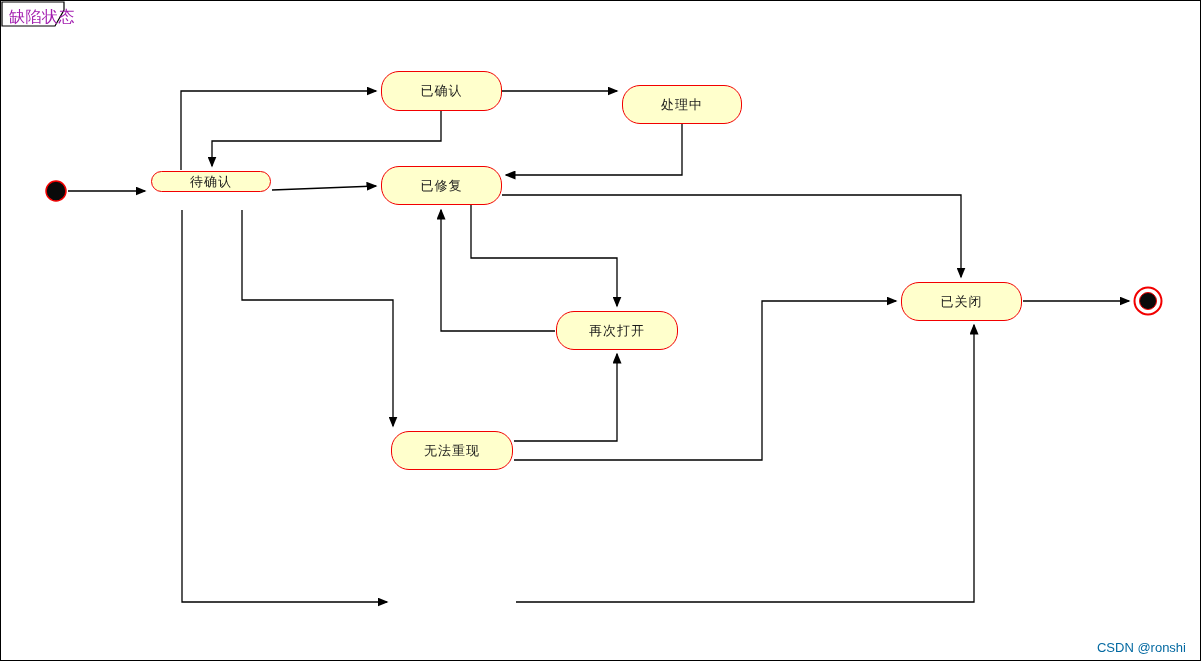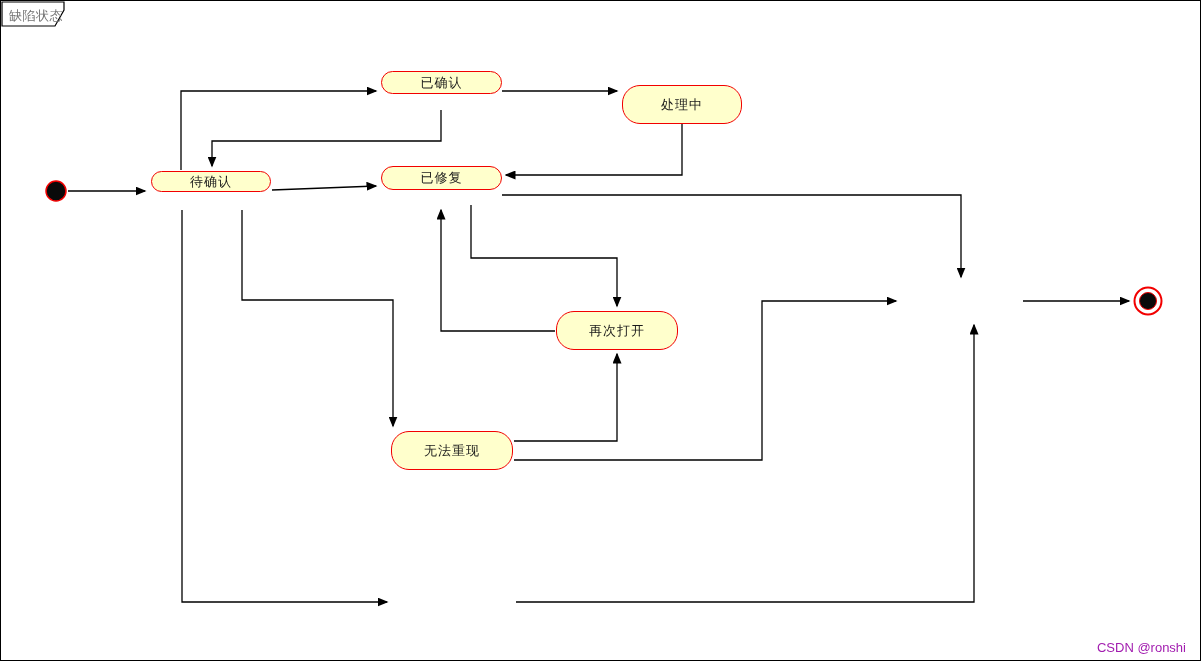--- a/index.html
+++ b/index.html
@@ -19,26 +19,26 @@
     background:#FFFFCC;
     border:1.5px solid #f20000;
     border-radius:18px;
     display:flex;align-items:center;justify-content:center;
     font-size:13px;color:#1a1a1a;
     letter-spacing:1px;
   }
   
   #tab-label{
     position:absolute;left:8px;top:6px;
-    font-size:13px;color:#737373;z-index:3;
+    font-size:16px;color:#a21caf;z-index:3;
     letter-spacing:0.5px;
   }
   #watermark{
     position:absolute;right:14px;bottom:5px;
-    font-size:13px;color:#a21caf;
+    font-size:13px;color:#0369a1;
   }
 </style>
 </head>
 <body>
 
 <div id="canvas">
 
   <svg id="wires" width="1201" height="661" viewBox="0 0 1201 661">
     <defs>
       <marker id="arrow" markerWidth="11" markerHeight="9" refX="9.5" refY="4.5" orient="auto" markerUnits="userSpaceOnUse">
@@ -68,40 +68,43 @@
     <g>
       <circle cx="1147" cy="300" r="13.5" fill="#ffffff" stroke="#f20000" stroke-width="2"></circle>
       <circle cx="1147" cy="300" r="8.5" fill="#0a0a0a" stroke="#f20000" stroke-width="1"></circle>
     </g>
 
     <polygon points="1,1 63,1 63,9 54,25 1,25" fill="#ffffff" stroke="#000" stroke-width="1.2"></polygon>
   </svg>
 
   <div id="tab-label">缺陷状态</div>
 
-  <div class="state" style="left:380px;top:70px;width:121px;height:23px;font-family:Liberation Serif, serif;">
+  <div class="state" style="left:380px;top:70px;width:121px;height:40px;font-family:Liberation Serif, serif;">
     <span>已确认</span>
   </div>
 
   <div class="state" style="left:621px;top:84px;width:120px;height:39px;">
     <span>处理中</span>
   </div>
 
   <div class="state" style="left:150px;top:170px;width:120px;height:21px;">
     <span>待确认</span>
   </div>
 
-  <div class="state" style="left:380px;top:165px;width:121px;height:24px;">
+  <div class="state" style="left:380px;top:165px;width:121px;height:39px;">
     <span>已修复</span>
   </div>
 
   <div class="state" style="left:555px;top:310px;width:122px;height:39px;align-items:center;">
     <span>再次打开</span>
   </div>
 
+  <div class="state" style="left:900px;top:281px;width:121px;height:39px;">
+    <span>已关闭</span>
+  </div>
 
   <div class="state" style="left:390px;top:430px;width:122px;height:39px;">
     <span>无法重现</span>
   </div>
 
 
   <div id="watermark">CSDN @ronshi</div>
 
 </div>
 

